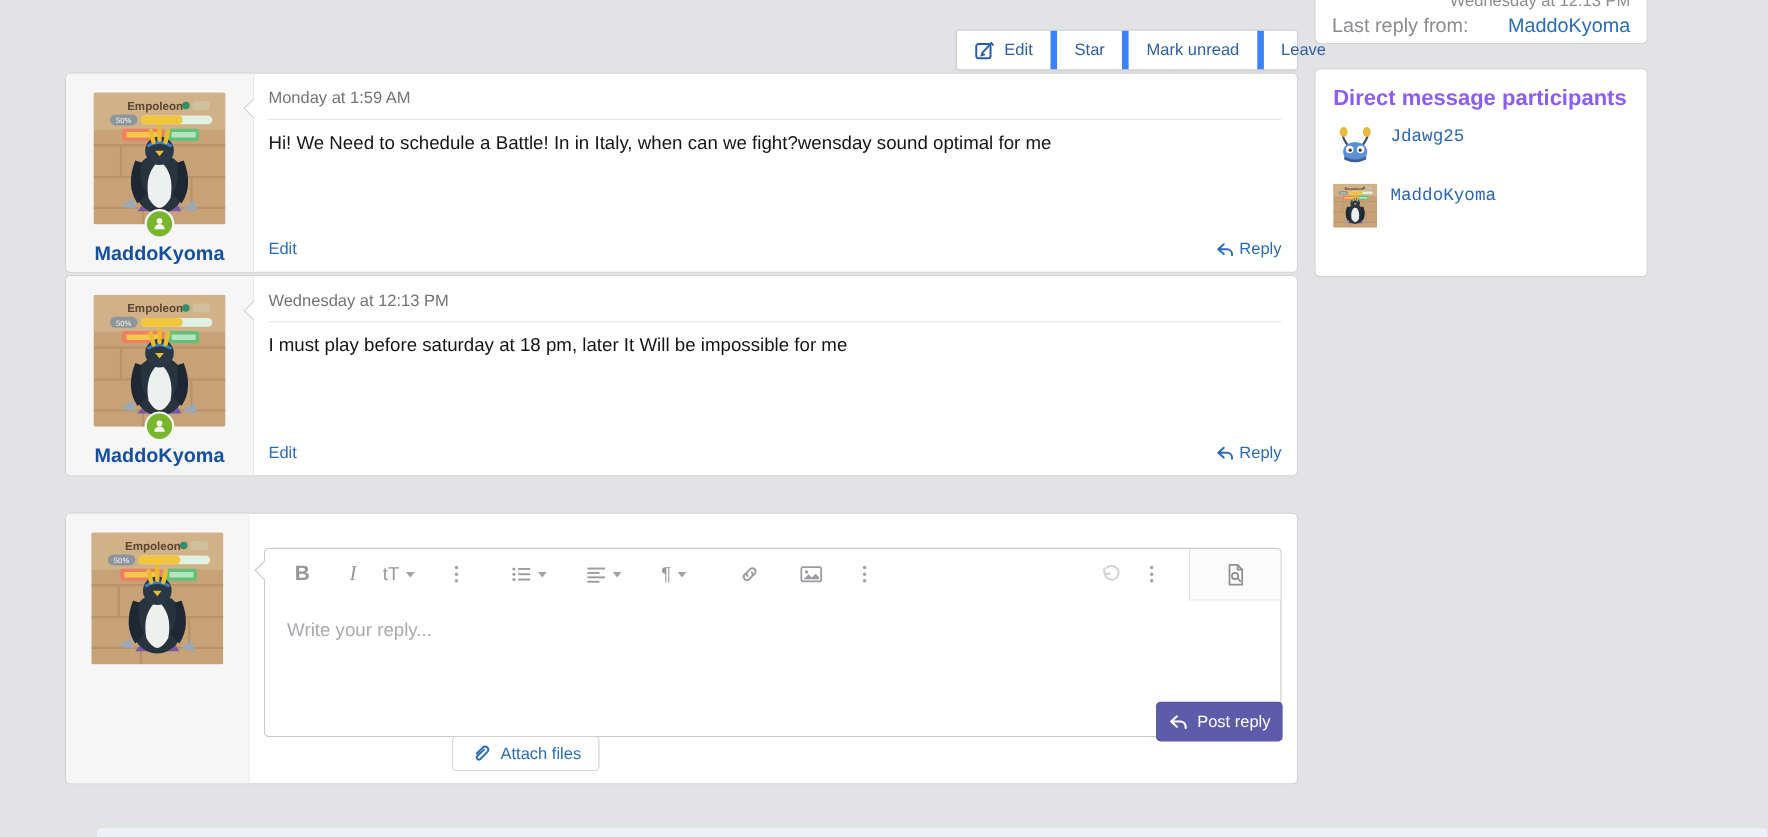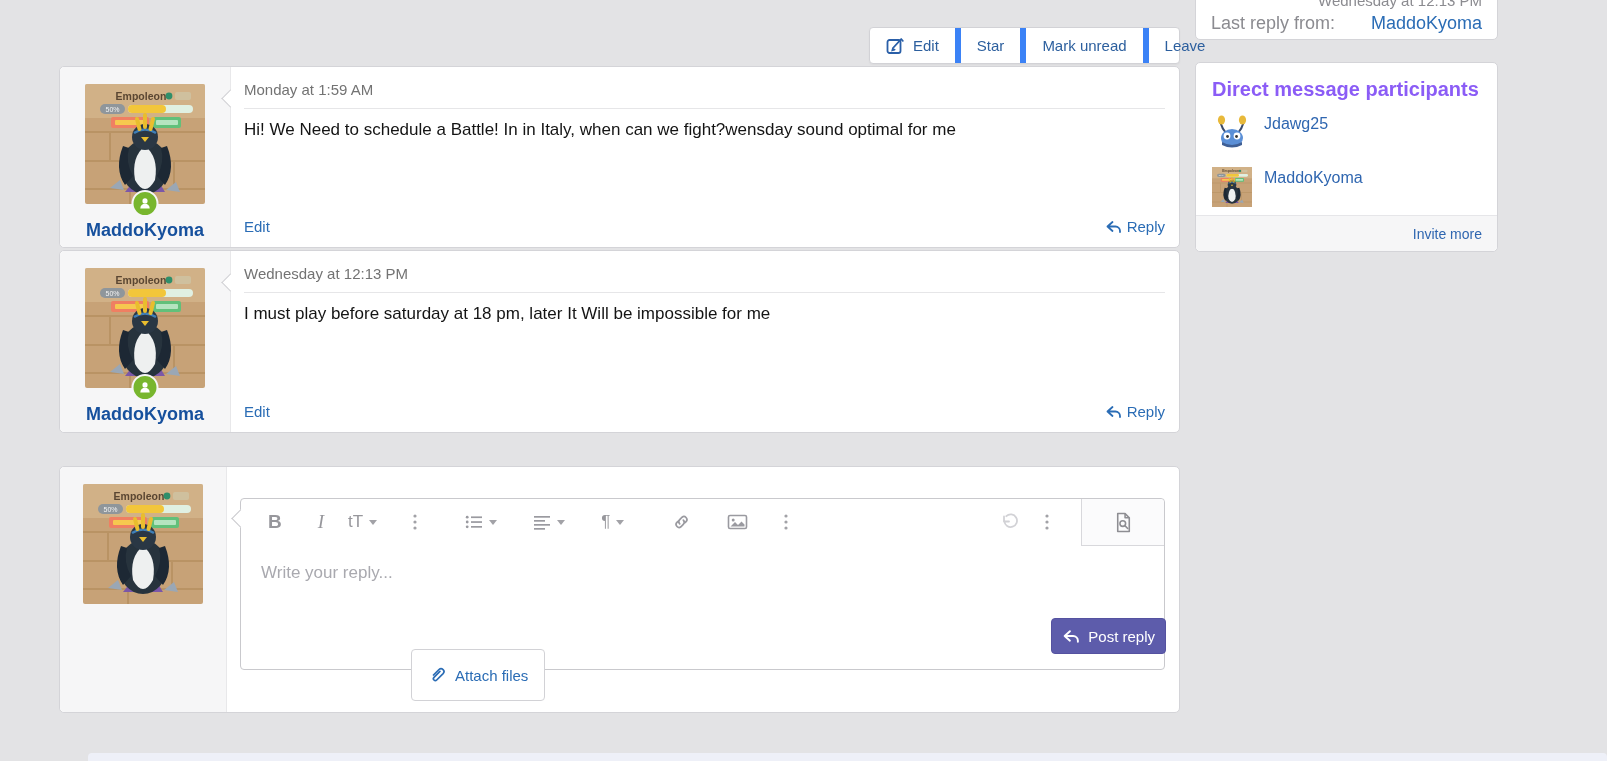--- a/index.html
+++ b/index.html
@@ -64,37 +64,37 @@
     border-left:1px solid #d8d8dc; border-bottom:1px solid #d8d8dc;
     background:#fbfbfc; border-radius:0 4px 0 0;
     display:flex; align-items:center; justify-content:center; cursor:pointer; }
   .ed-content { padding:18px 20px; cursor:text; height:110px; }
   .ed-placeholder { color:#a9a9af; font-size:17px; }
   .ed-undo-zone { margin-left:auto; display:flex; align-items:center; gap:16px; padding-right:110px; }
 
   .editor-buttons { position:absolute; left:184px; right:13px; bottom:11px;
     display:flex; justify-content:space-between; }
   .attach-btn { background:#fff; border:1px solid #d2d2d6; border-radius:4px;
-    color:#2a6cb5; font-size:15px; font-family:inherit; padding:0 16px; height:52px;
+    color:#2a6cb5; font-size:15px; font-family:inherit; padding:0 16px; height:32px;
     display:flex; align-items:center; gap:9px; cursor:pointer;margin-top:31px; }
   .post-btn { background:#5d5cab; border:1px solid #5552a0; border-radius:4px;
     color:#fff; font-size:15px; font-family:inherit; padding:0 10px; height:36px;
     display:flex; align-items:center; gap:8px; cursor:pointer; }
 
   
   .sb-panel { left:1195px; width:303px; background:#fff;
     border:1px solid #d4d4d8; border-radius:5px; }
   .sb-last { top:-30px; height:70px; padding:4px 15px; }
   .sb-last .row1 { text-align:right; color:#8b8b90; font-size:15px; padding-top:17px; }
   .sb-last .row2 { display:flex; justify-content:space-between; margin-top:4px; font-size:18px; }
   .sb-last .row2 .lbl { color:#8b8b90; }
   .sb-last .row2 a { color:#2a6cb5; text-decoration:none; cursor:pointer; }
   .sb-participants { top:62px; height:190px; }
   .sb-title { color:#8b5cf6; font-size:20px; padding:15px 16px 6px 16px; }
-  .member { position:absolute; left:16px; display:flex; gap:12px; }
+  .member { position:absolute; left:16px; display:flex; gap:12px;font-family:Liberation Mono, monospace; }
   .member .mname { color:#2f66b0; font-size:16px; text-decoration:none; cursor:pointer; margin-top:2px; }
   .member .mavatar { cursor:pointer; }
   .sb-footer { position:absolute; left:0; right:0; bottom:0; height:36px;
     background:#f6f6f7; border-top:1px solid #e6e6e9; border-radius:0 0 5px 5px;
     display:flex; align-items:center; justify-content:flex-end; padding:0 15px; }
   .sb-footer a { color:#2f66b0; font-size:14px; text-decoration:none; cursor:pointer; }
 
   .bottom-strip { left:88px; right:0; bottom:0; height:8px; background:#eef0f8;
     border-radius:4px 4px 0 0; }
 
@@ -387,18 +387,15 @@
         <use href="#chinchou-sprite"></use>
       </svg>
     <a class="mname">Jdawg25</a>
   </div>
   <div class="member" style="top:104px">
     <svg class="mavatar" width="40" height="40" viewBox="0 0 120 120">
         <use href="#empoleon-scene"></use>
       </svg>
     <a class="mname">MaddoKyoma</a>
   </div>
-  <div class="sb-footer">
-    <a>Invite more</a>
-  </div>
 </aside>
 
 <div class="abs bottom-strip"></div>
 
 </body></html>

